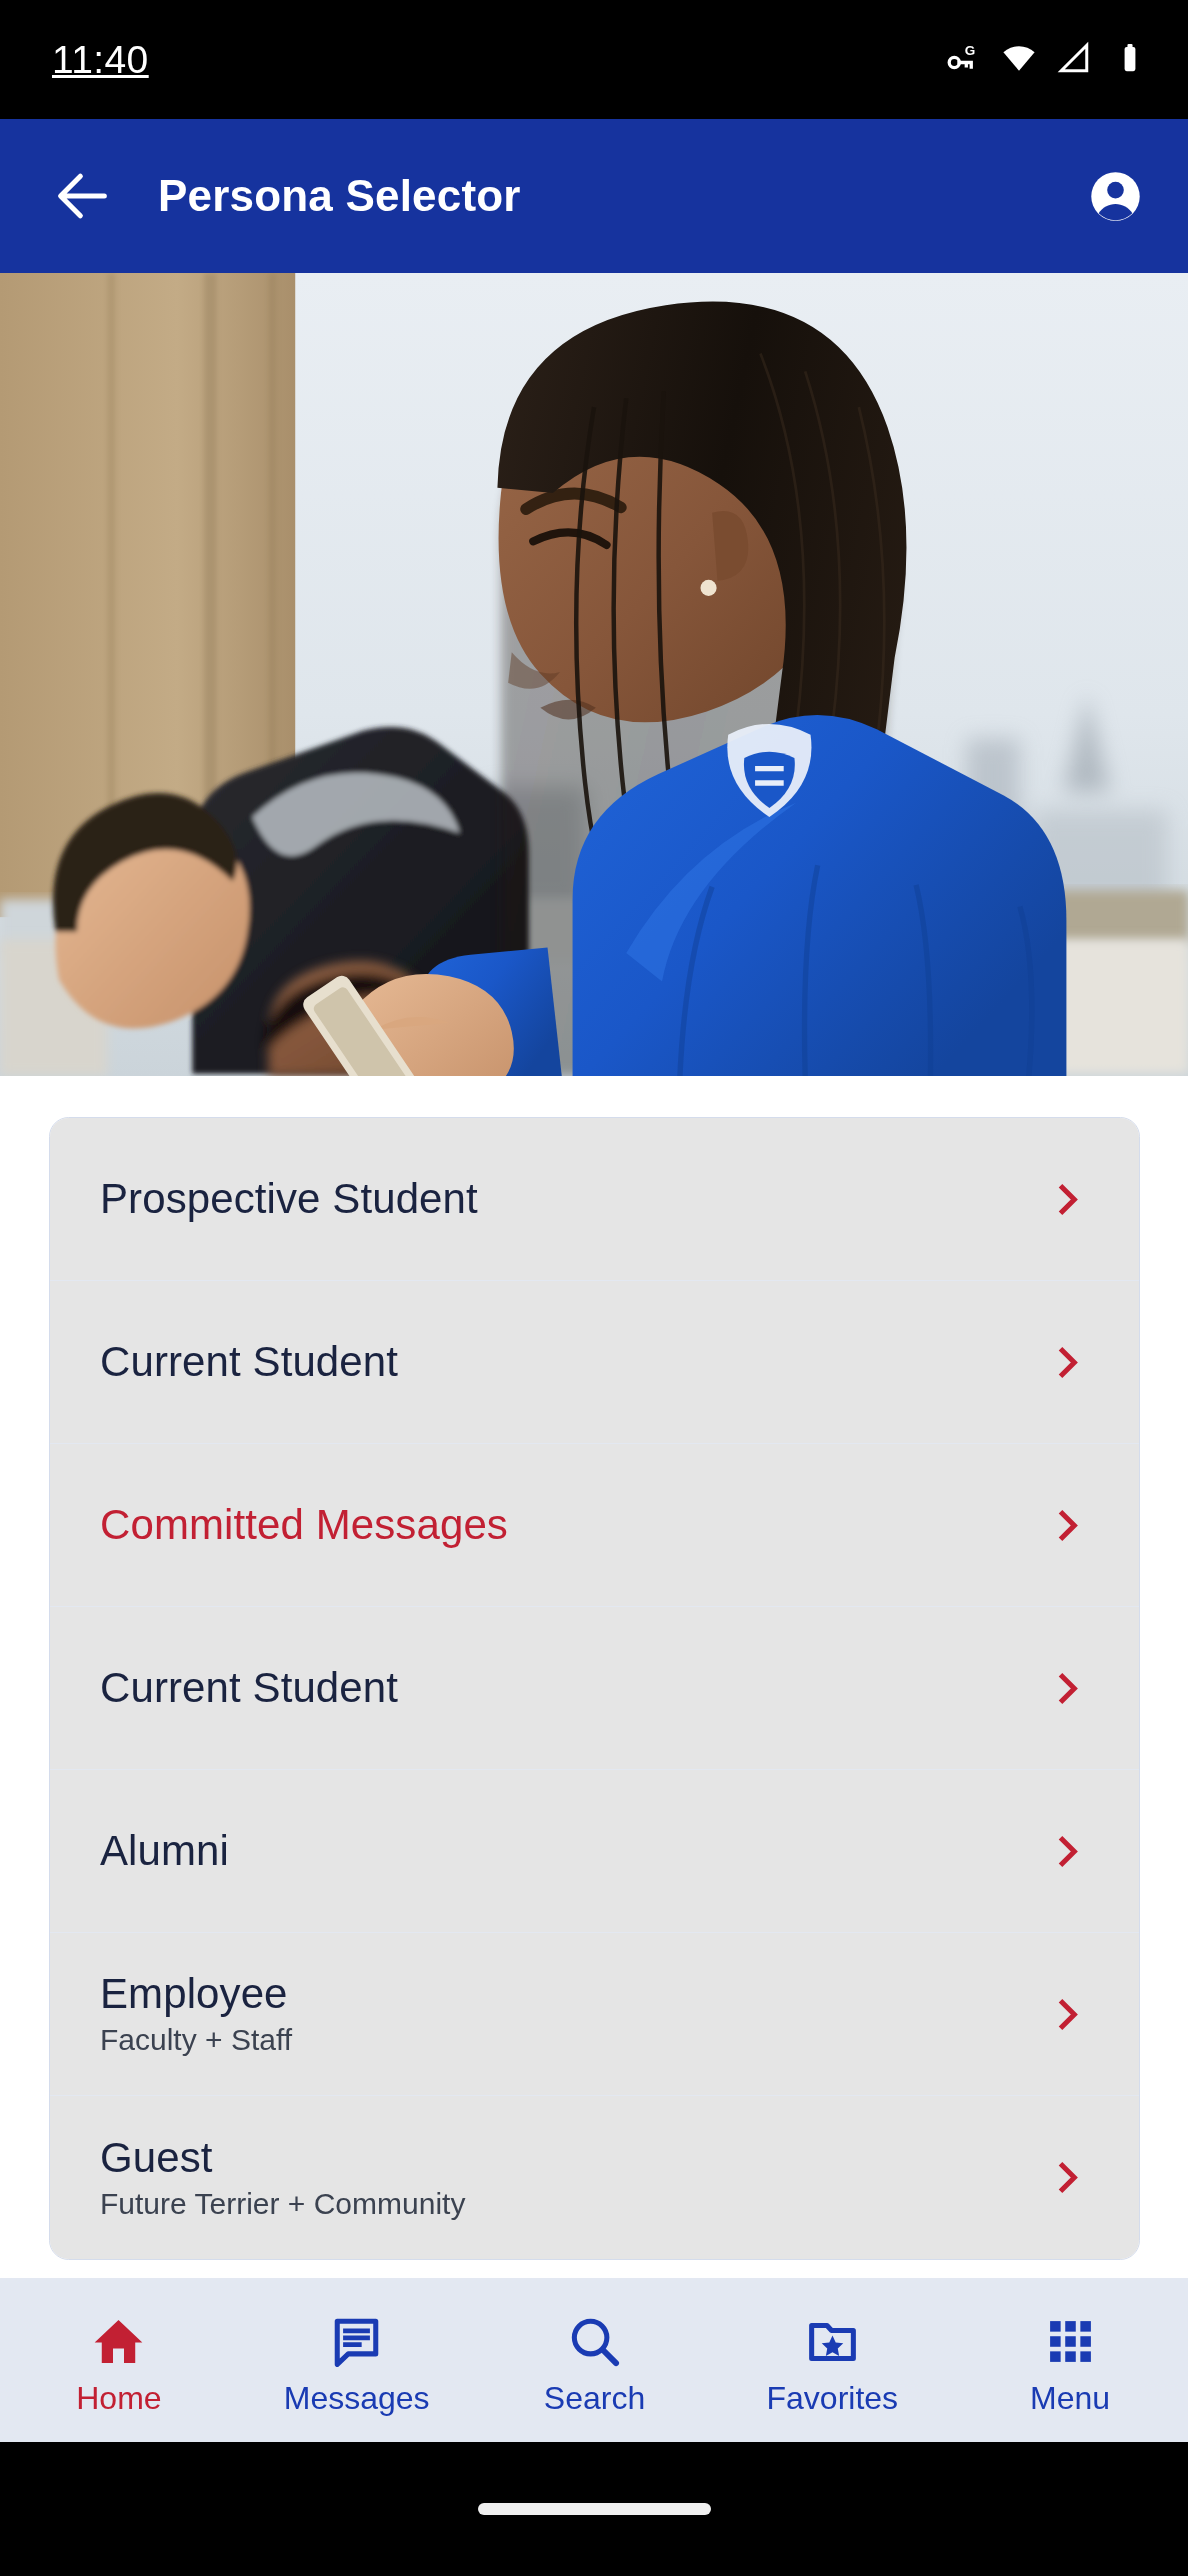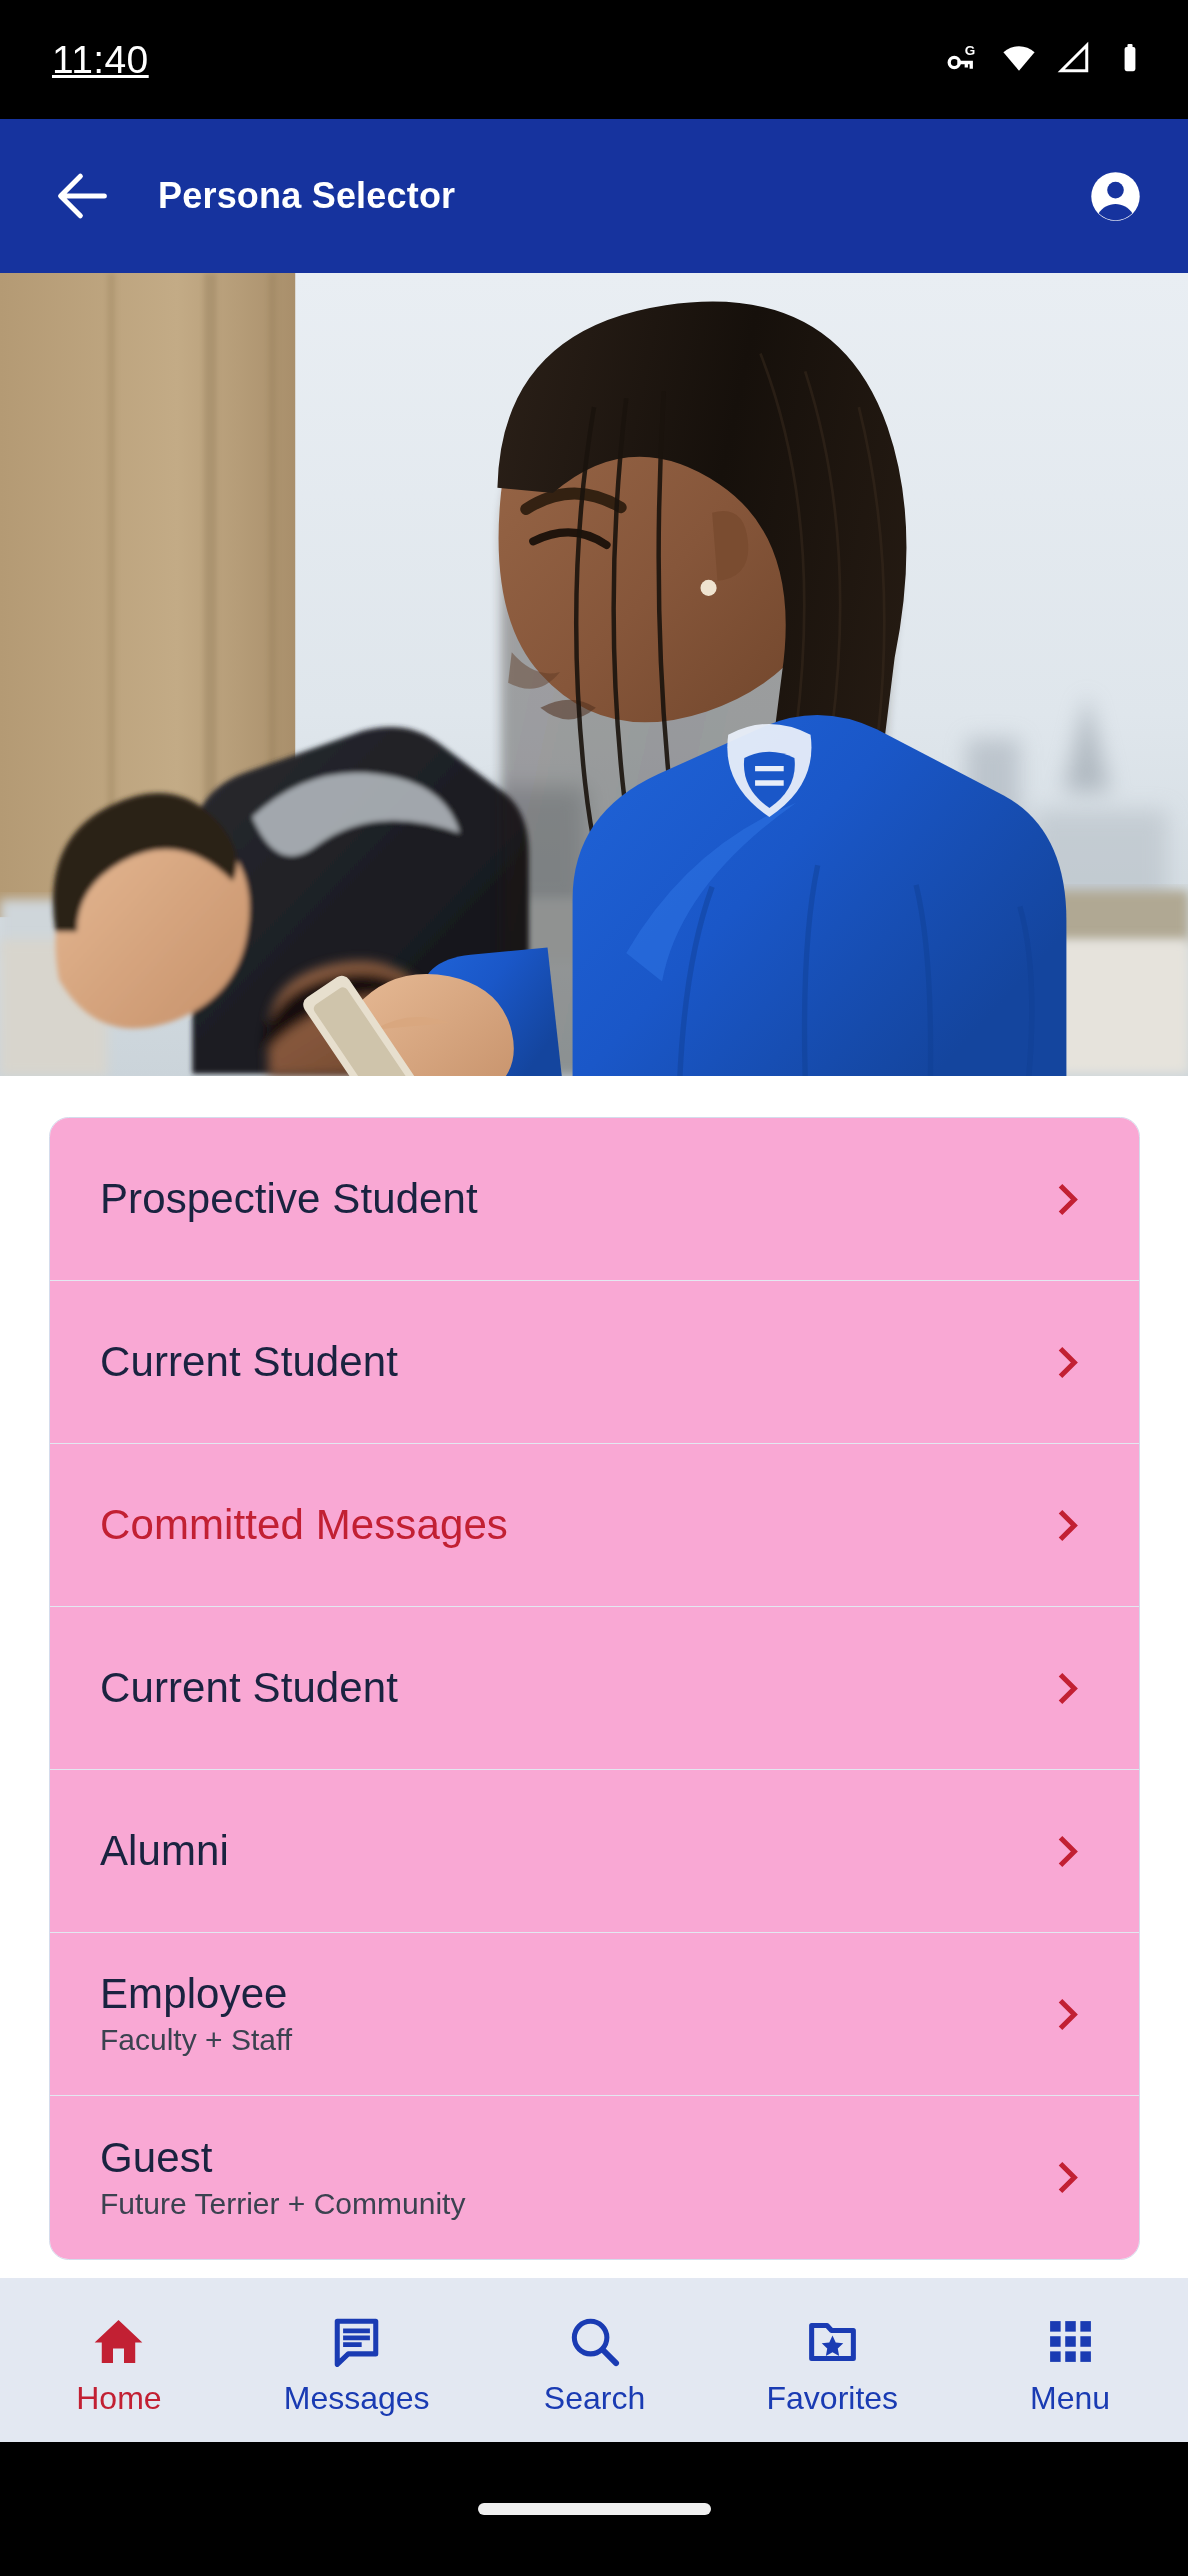--- a/index.html
+++ b/index.html
@@ -23,21 +23,21 @@
   .si { display:block; }
 
   
   .appbar {
     position:absolute; top:119px; left:0; width:1189px; height:154px;
     background:#16339E;
     display:flex; align-items:center; padding:0 38px 0 47px;
   }
   .back-btn { width:72px; height:72px; display:flex; align-items:center; justify-content:center; flex:0 0 auto; }
   .appbar-title {
-    color:#ffffff; font-size:36px; font-weight:700; letter-spacing:0.2px;
+    color:#ffffff; font-size:44px; font-weight:700; letter-spacing:0.2px;
     margin-left:39px; flex:1 1 auto; white-space:nowrap;
   }
   .account-btn { width:72px; height:72px; display:flex; align-items:center; justify-content:center; flex:0 0 auto; }
 
   
   .hero {
     position:absolute; top:273px; left:0; width:1189px; height:803px;
     overflow:hidden; background:#b9c2c8;
   }
   .hero-canvas { position:absolute; inset:0; }
@@ -52,21 +52,21 @@
     background:#F8F9FB;
     border:1.8px solid #D4DCEC;
     border-radius:19.7px;
     overflow:hidden;
   }
   .persona-row {
     display:flex; align-items:center;
     height:163px;
     padding:0 39px 0 50px;
     border-bottom:1.8px solid #E3E8F1;
-    background:#f9a8d4;
+    background:#e5e5e5;
     position:relative;
   }
   .persona-row:last-child { border-bottom:none; }
   .persona-texts { flex:1 1 auto; display:flex; flex-direction:column; justify-content:center; gap:5.4px; }
   .persona-title { font-size:42px; color:#1A2340; font-weight:400; letter-spacing:0.1px; line-height:1.14; }
   .persona-title.active { color:#C22033; }
   .persona-sub { font-size:30px; color:#3B4250; font-weight:400; line-height:1.15; }
   .chev { flex:0 0 auto; width:48px; height:48px; display:flex; align-items:center; justify-content:center; margin-right:9px; }
 
   

